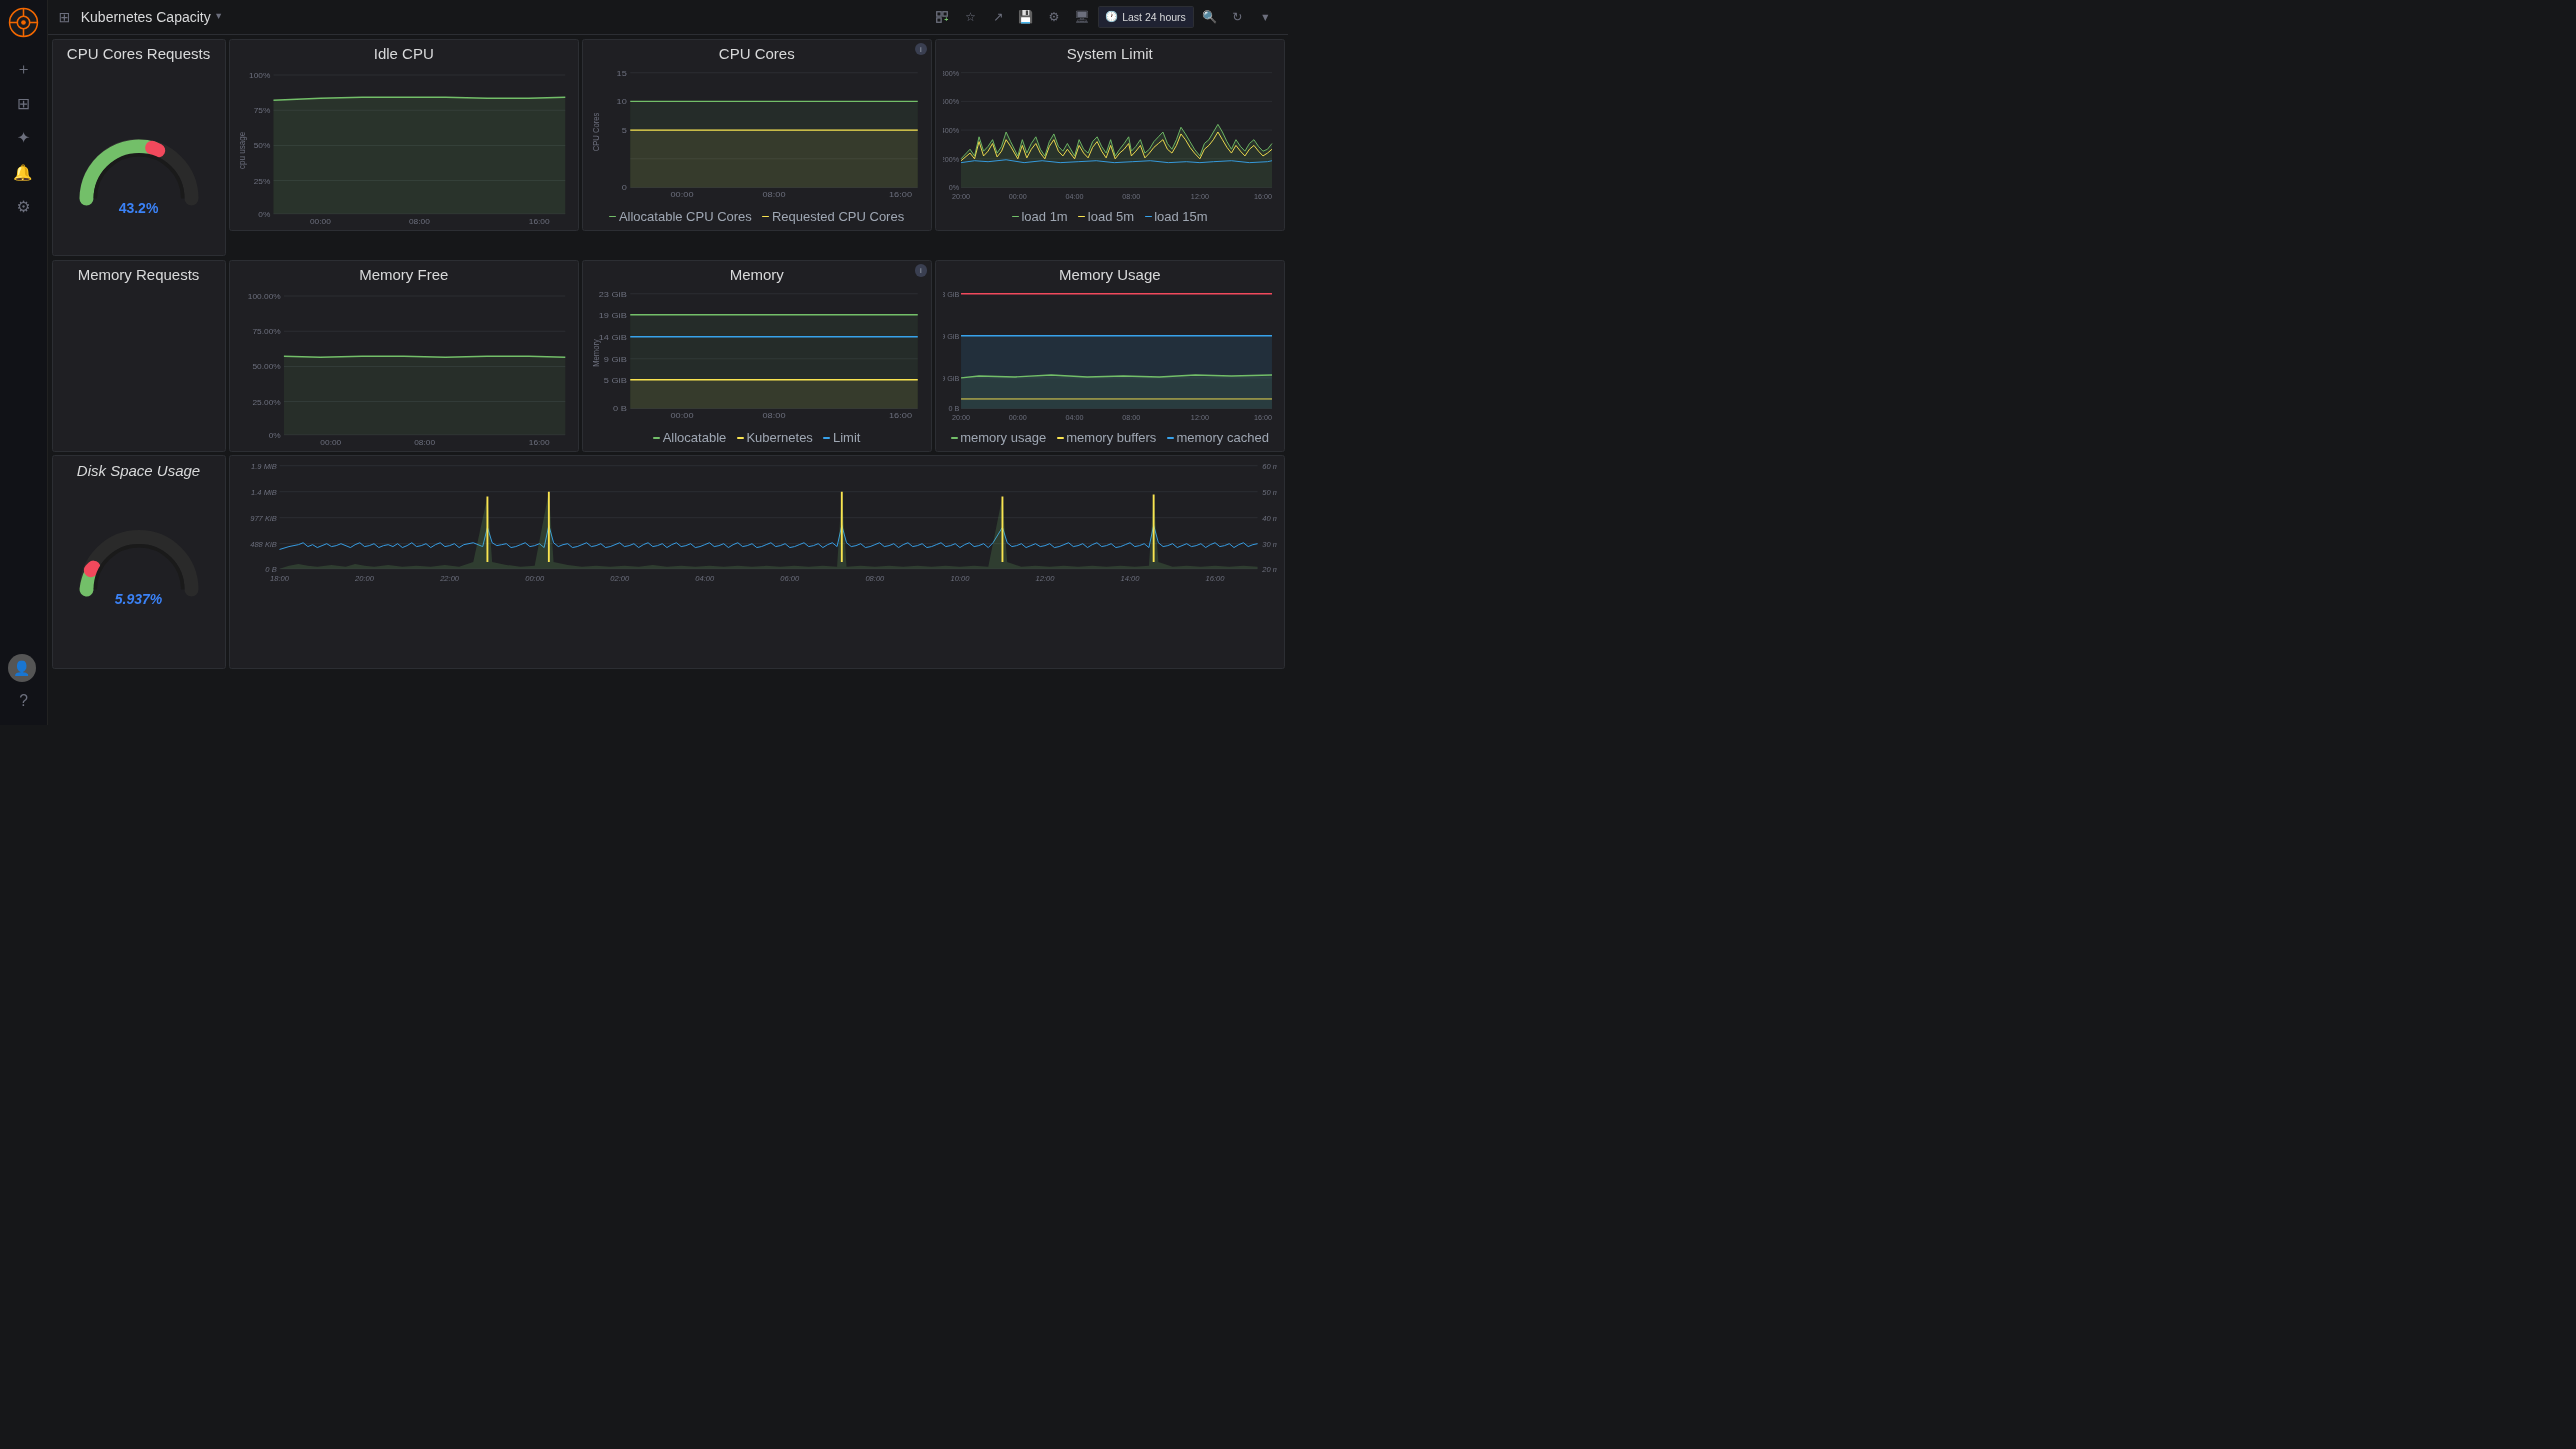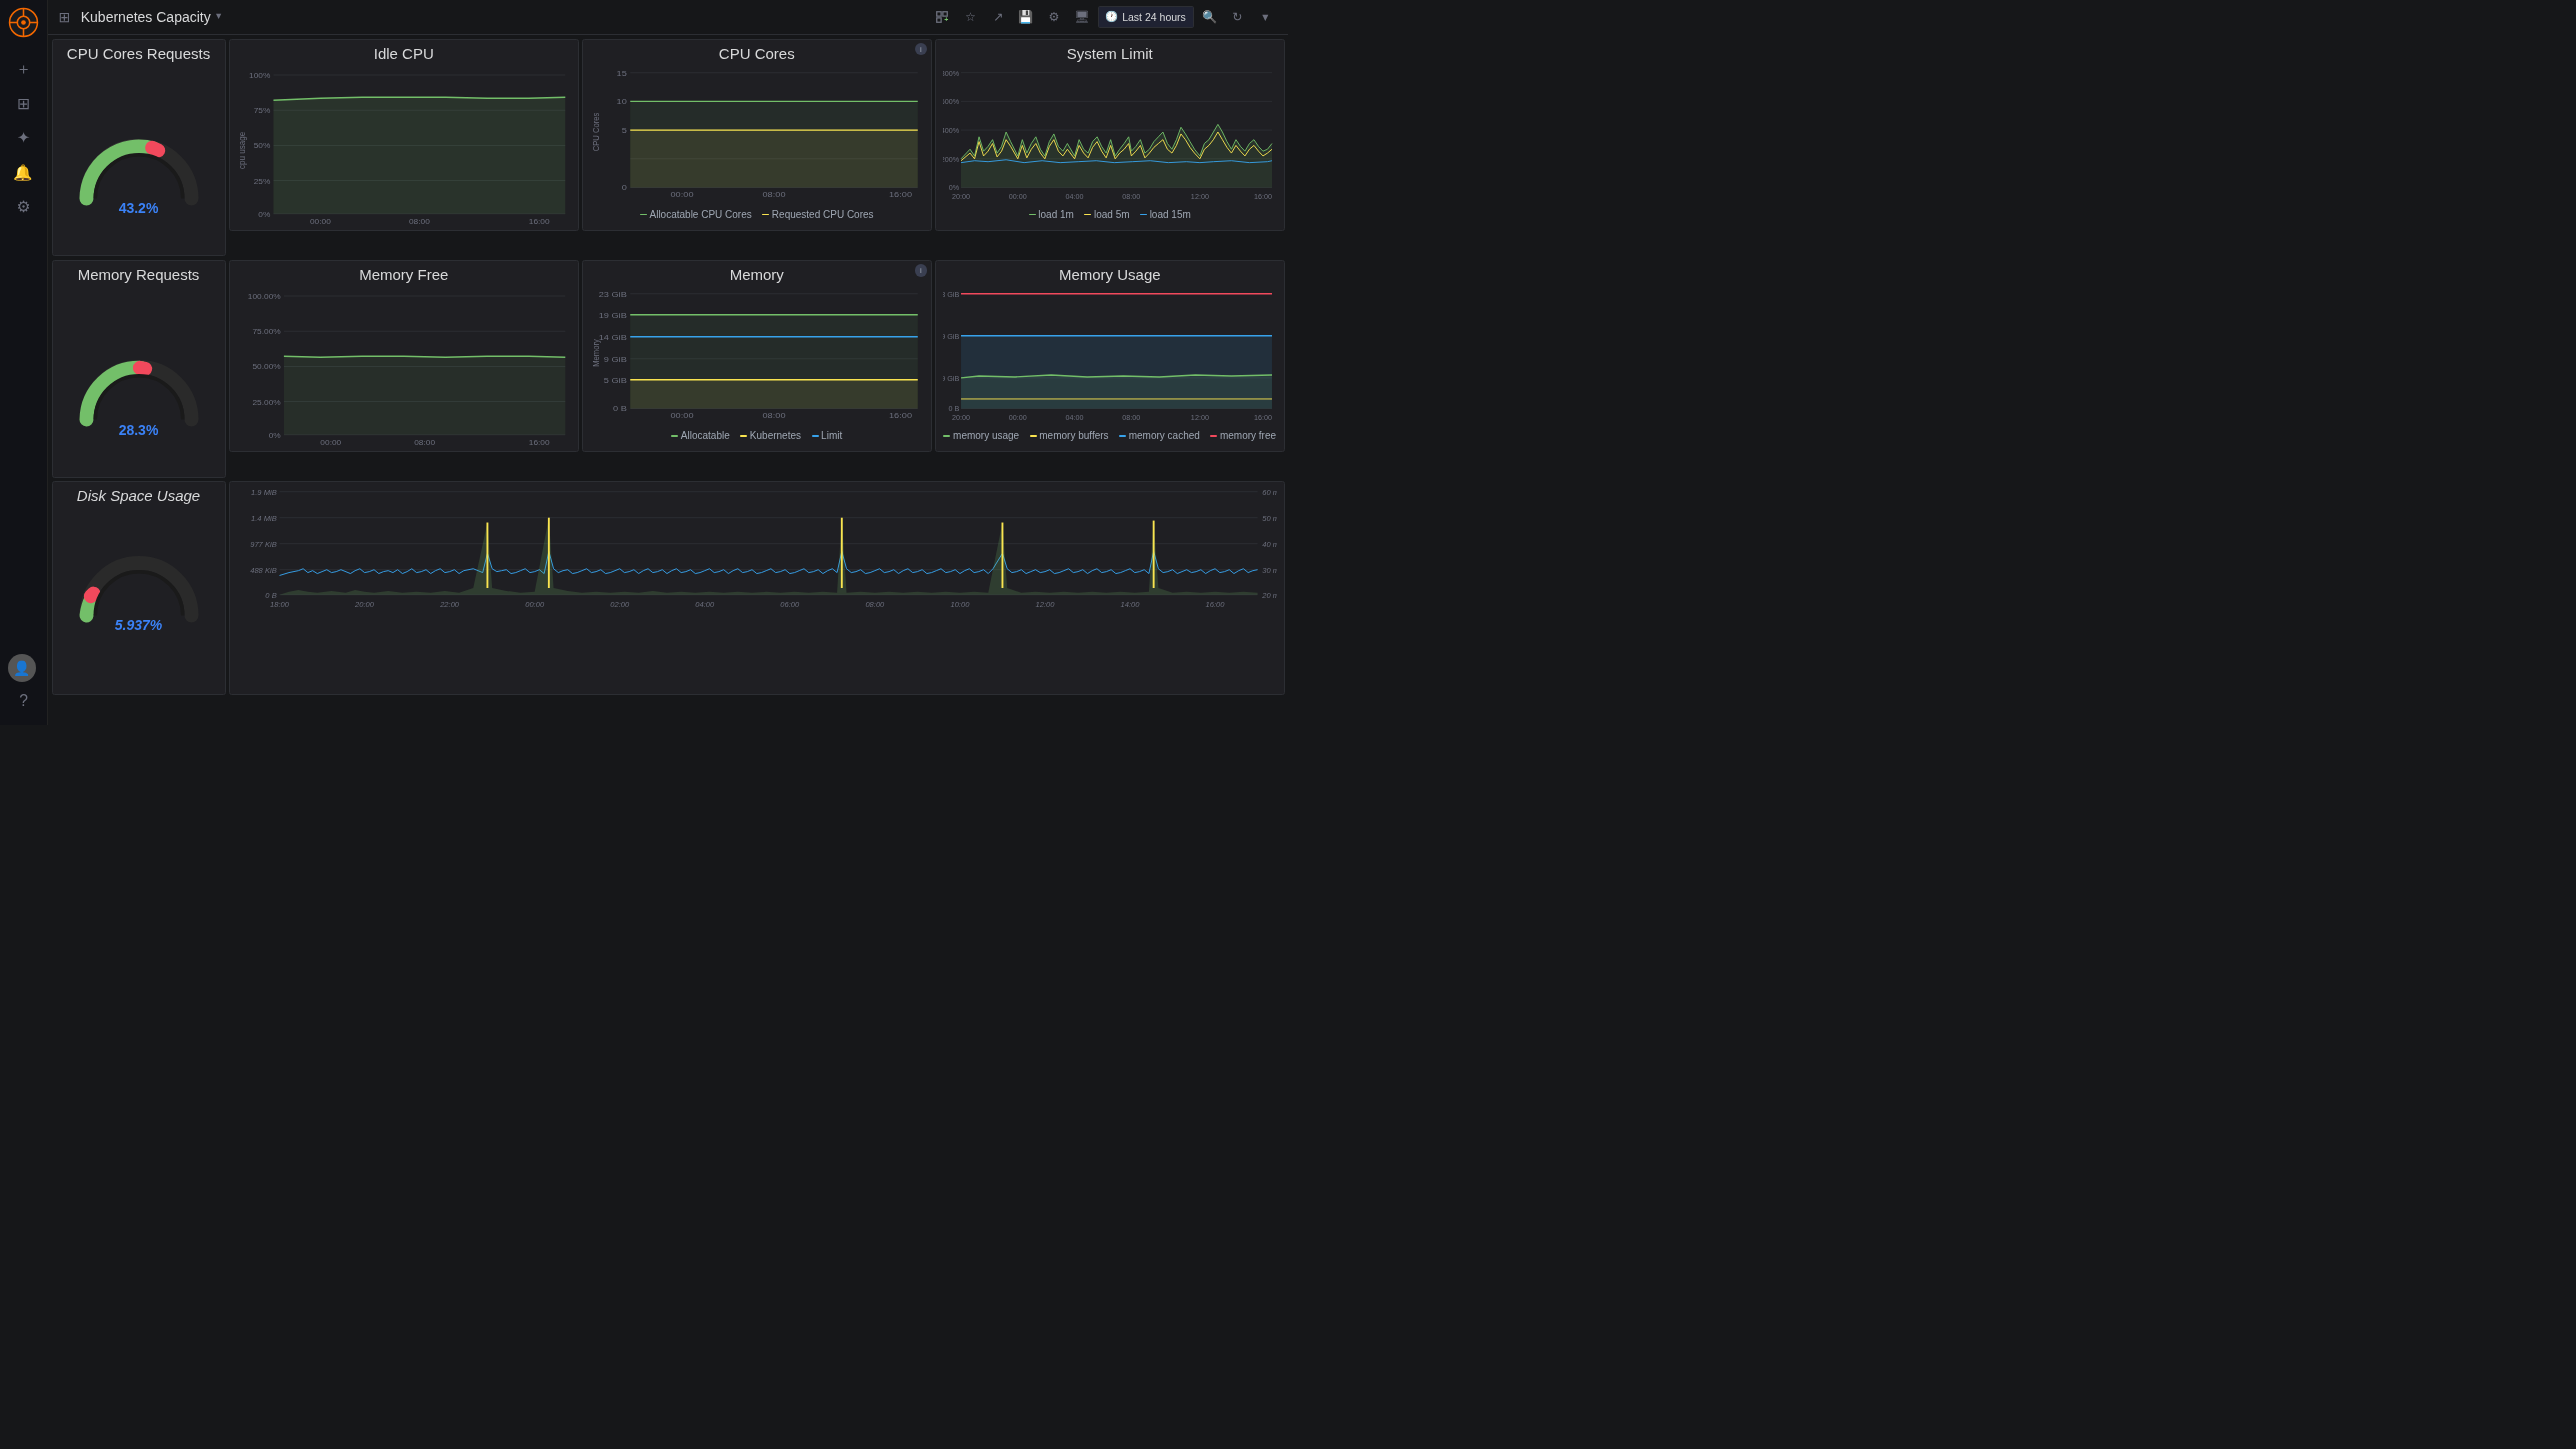--- a/index.html
+++ b/index.html
@@ -175,21 +175,21 @@
       display: flex;
       gap: 10.5px;
       padding: 1.7px 7px 3.5px;
       flex-wrap: wrap;
       justify-content: center;
     }
     .legend-item {
       display: flex;
       align-items: center;
       gap: 2.6px;
-      font-size: 10px;
+      font-size: 13px;
       color: #9fa7b3;
     }
     .legend-dot {
       width: 7px;
       height: 1.7px;
       border-radius: 0.9px;
     }
     
     .grid-line {
       stroke: #2c2e33;
@@ -424,31 +424,20 @@
               <span>load 15m</span>
             </div>
           </div>
         </div>
       </div>
 
       <div class="row row-2">
 
         <div class="panel">
           <div class="panel-title">Memory Requests</div>
-          <div class="gauge-panel">
-            <div class="gauge-container">
-              <svg class="gauge-svg" viewBox="0 0 160 110">
-                <path d="M 20 95 A 60 60 0 0 1 140 95" fill="none" stroke="#2a2a2a" stroke-width="16" stroke-linecap="round"></path>
-                <path d="M 20 95 A 60 60 0 0 1 82 36" fill="none" stroke="#73bf69" stroke-width="16" stroke-linecap="round"></path>
-                <path d="M 81 36 A 60 60 0 0 1 87 37" fill="none" stroke="#f2495c" stroke-width="16" stroke-linecap="round"></path>
-                <path d="M 30 95 A 50 50 0 0 1 130 95" fill="none" stroke="#1a1a1a" stroke-width="4"></path>
-              </svg>
-              <div class="gauge-text">28.3%</div>
-            </div>
-          </div>
         </div>
 
         <div class="panel chart-panel">
           <div class="panel-title">Memory Free</div>
           <div style="flex:1; padding: 1.7px 7px 3.5px; position:relative; height: 166px;">
             <svg width="100%" height="100%" viewBox="0 0 320 160" preserveAspectRatio="none" style="font-size:12px">
               <line x1="45" y1="10" x2="315" y2="10" class="grid-line"></line>
               <line x1="45" y1="45" x2="315" y2="45" class="grid-line"></line>
               <line x1="45" y1="80" x2="315" y2="80" class="grid-line"></line>
               <line x1="45" y1="115" x2="315" y2="115" class="grid-line"></line>

